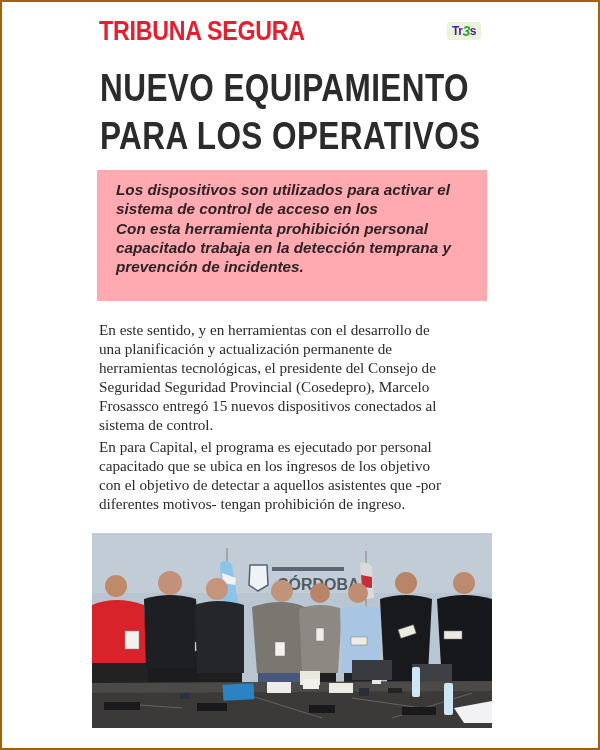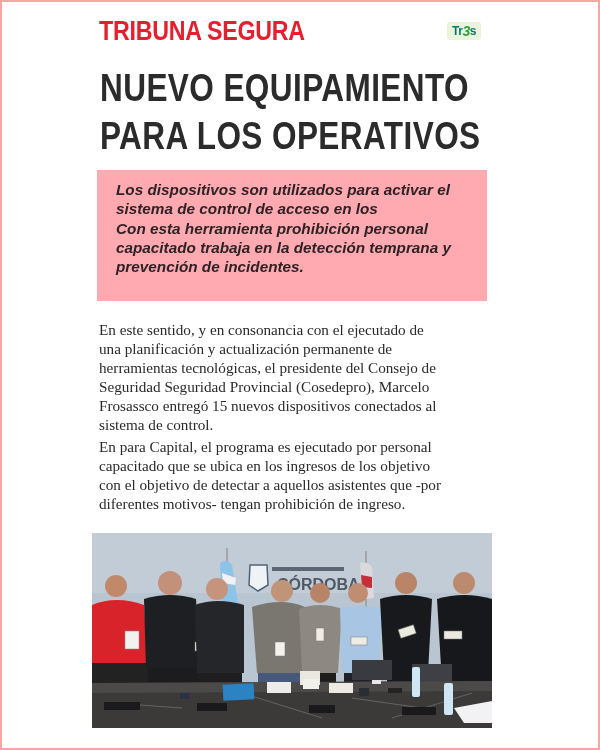--- a/index.html
+++ b/index.html
@@ -2,35 +2,35 @@
 <html><head>
   <meta charset="utf-8">
   <style>
     html, body { margin: 0; padding: 0; }
     body {
       width: 600px; height: 750px; background: #fff; position: relative; overflow: hidden;
       font-family: "Liberation Serif", serif;
     }
     .frame {
       position: absolute; left: 0; top: 0; width: 596px; height: 746px;
-      border: 2px solid #fca5a5; background: #fff;
+      border: 2px solid #a16207; background: #fff;
     }
     .brand {
       position: absolute; left: 97px; top: 14px;
       font-family: "Liberation Sans", sans-serif; font-weight: bold;
       font-size: 27px; color: #e4202e; letter-spacing: -0.3px;
       transform: scaleX(0.86); transform-origin: left center; white-space: nowrap;
     }
     .logo {
       position: absolute; left: 445px; top: 20px; width: 34px; height: 18px;
       background: #eaf3dc; border-radius: 3px;
       font-family: "Liberation Sans", sans-serif; font-weight: bold; font-size: 12px;
       display: flex; align-items: center; justify-content: center; letter-spacing: -0.5px;
     }
-    .logo .t { color: #0f766e; }
+    .logo .t { color: #4c1d95; }
     .logo .three { color: #2fa33a; font-size: 14px; font-style: italic; }
     .headline {
       position: absolute; left: 98px; top: 62px; width: 420px;
       font-family: "Liberation Sans", sans-serif; font-weight: bold;
       font-size: 38px; line-height: 48px; color: #2b2b2b;
       transform: scaleX(0.83); transform-origin: left top; white-space: nowrap;
       letter-spacing: 0.5px;
     }
     .lead-box {
       position: absolute; left: 95px; top: 168px; width: 390px; height: 131px;
@@ -72,21 +72,21 @@
 
   <div class="lead-box">
     <p>Los dispositivos son utilizados para activar el</p>
     <p>sistema de control de acceso en los</p>
     <p>Con esta herramienta prohibición personal</p>
     <p>capacitado trabaja en la detección temprana y</p>
     <p>prevención de incidentes.</p>
   </div>
 
   <div class="body-text p1">
-    <span>En este sentido, y en consonancia con el ejecutado de</span>
+    <span>En este sentido, y en herramientas con el desarrollo de</span>
     <span>una planificación y actualización permanente de</span>
     <span>herramientas tecnológicas, el presidente del Consejo de</span>
     <span>Seguridad Seguridad Provincial (Cosedepro), Marcelo</span>
     <span>Frosassco entregó 15 nuevos dispositivos conectados al</span>
     <span>sistema de control.</span>
   </div>
 
   <div class="body-text p2">
     <span>En para Capital, el programa es ejecutado por personal</span>
     <span>capacitado que se ubica en los ingresos de los objetivo</span>

